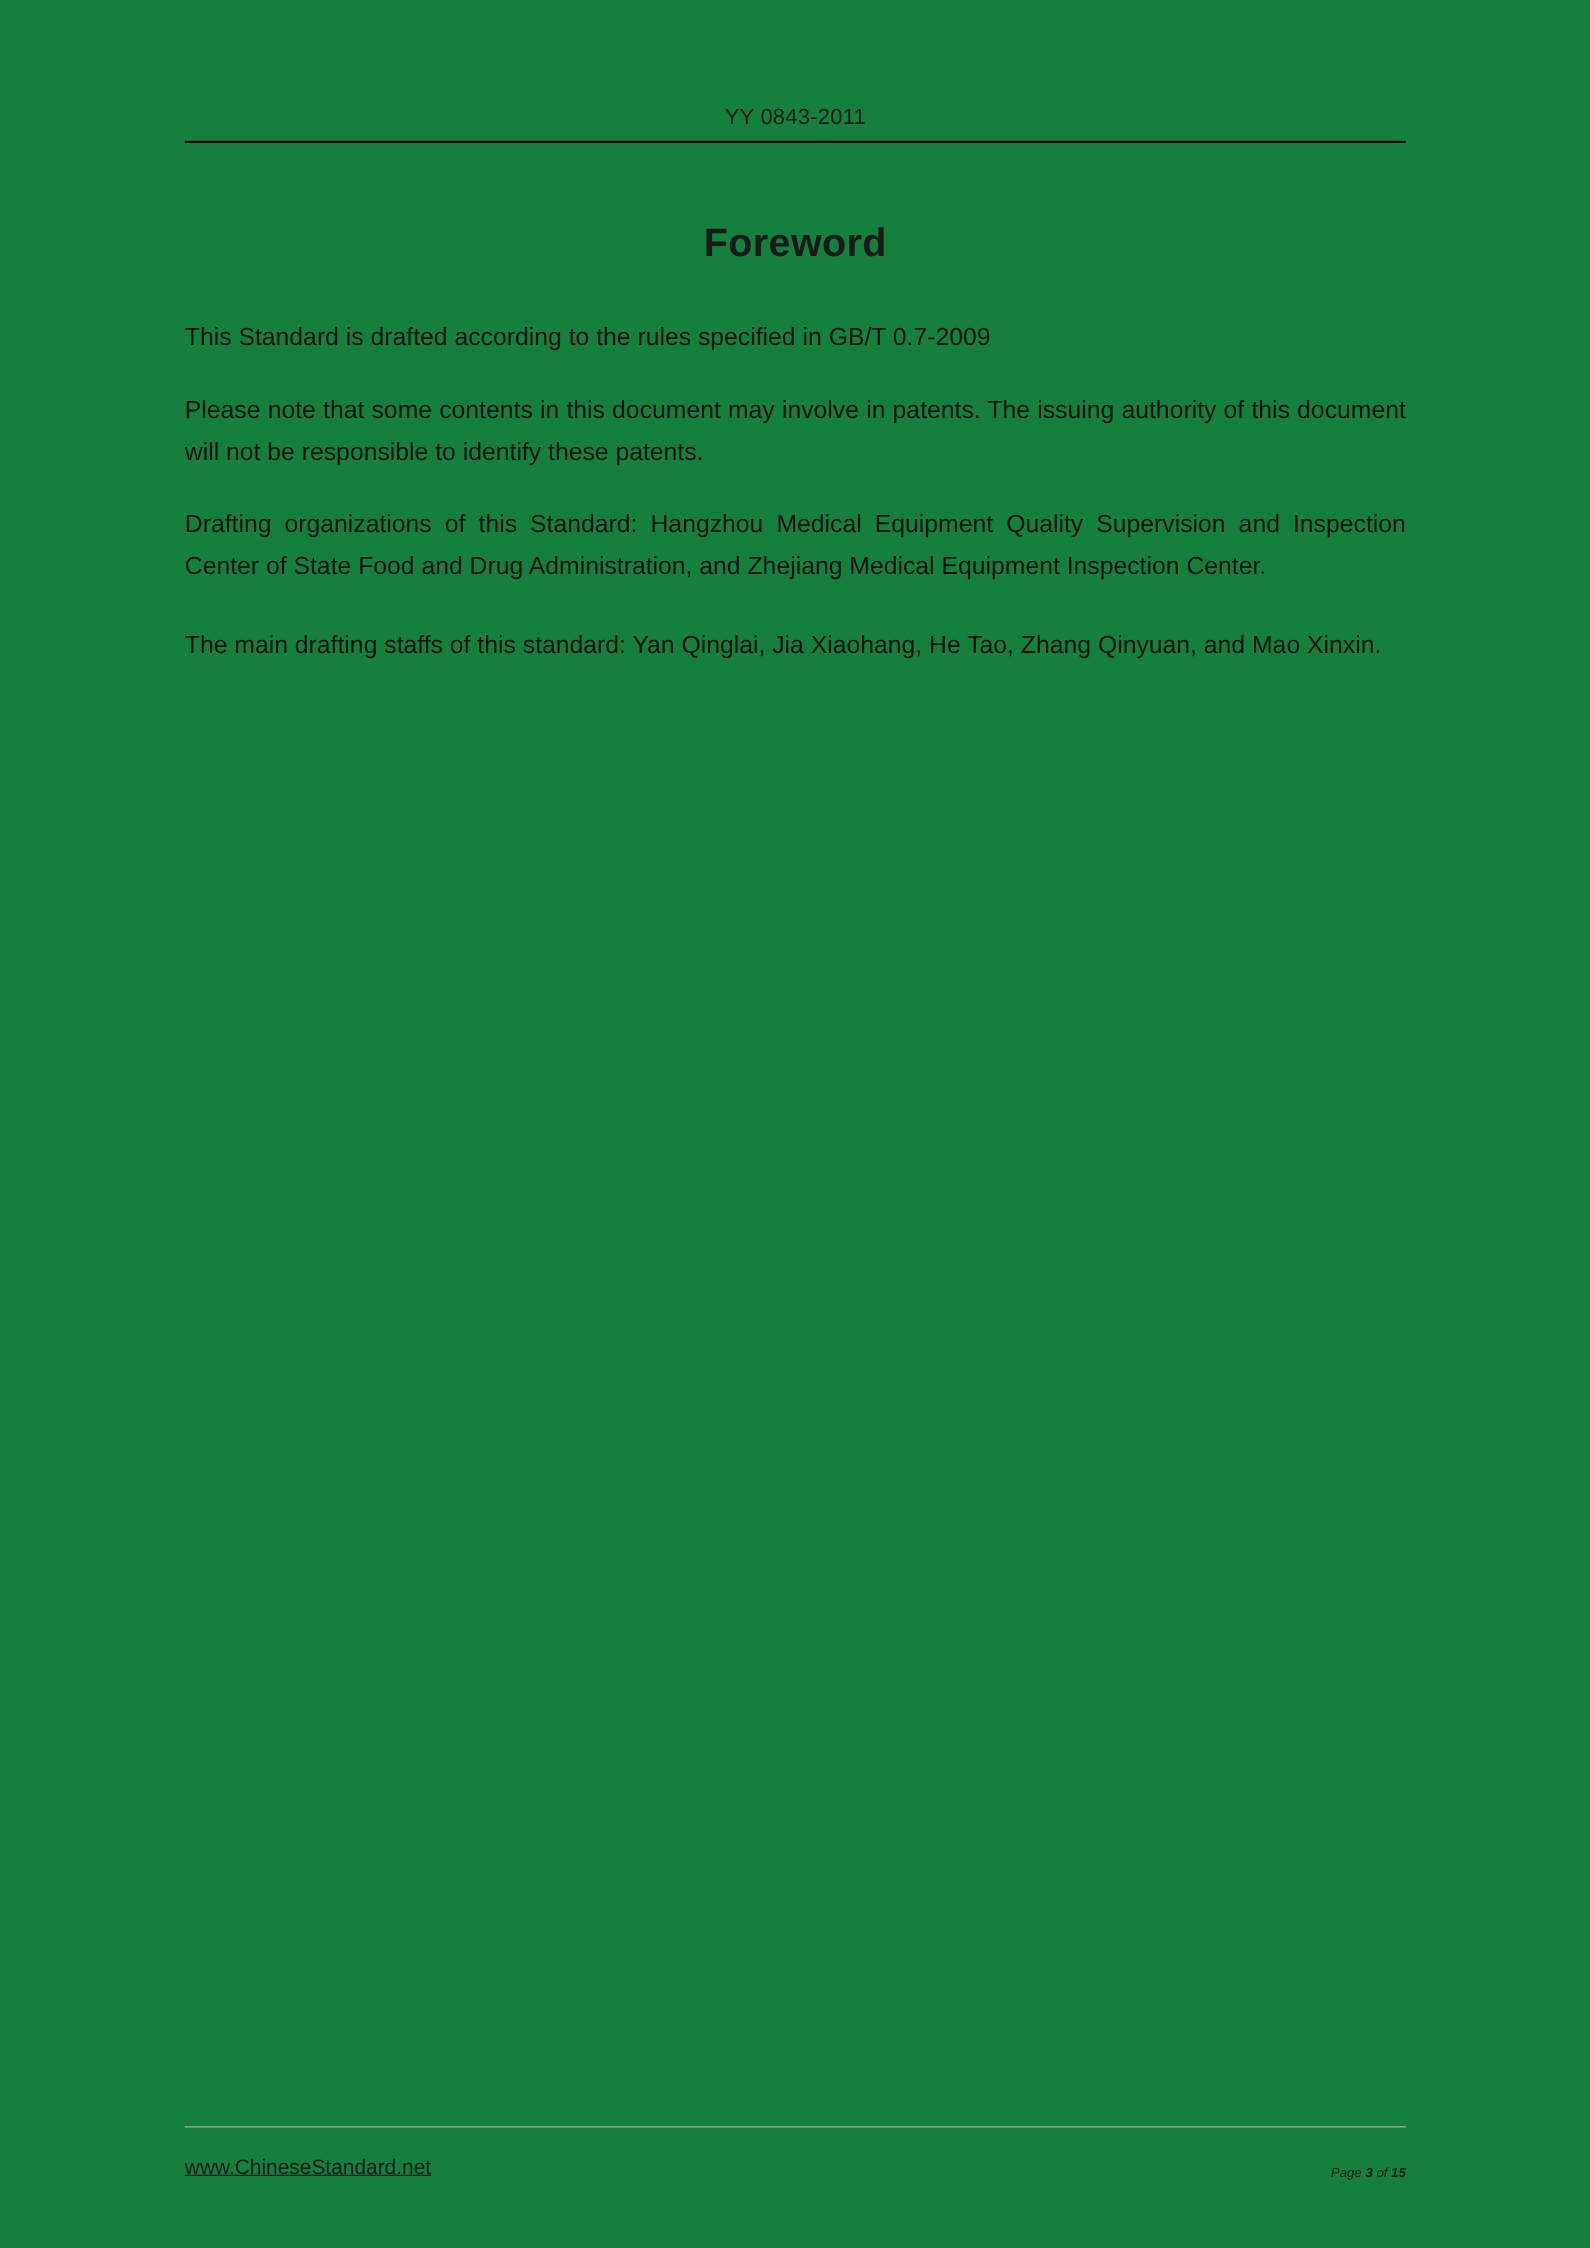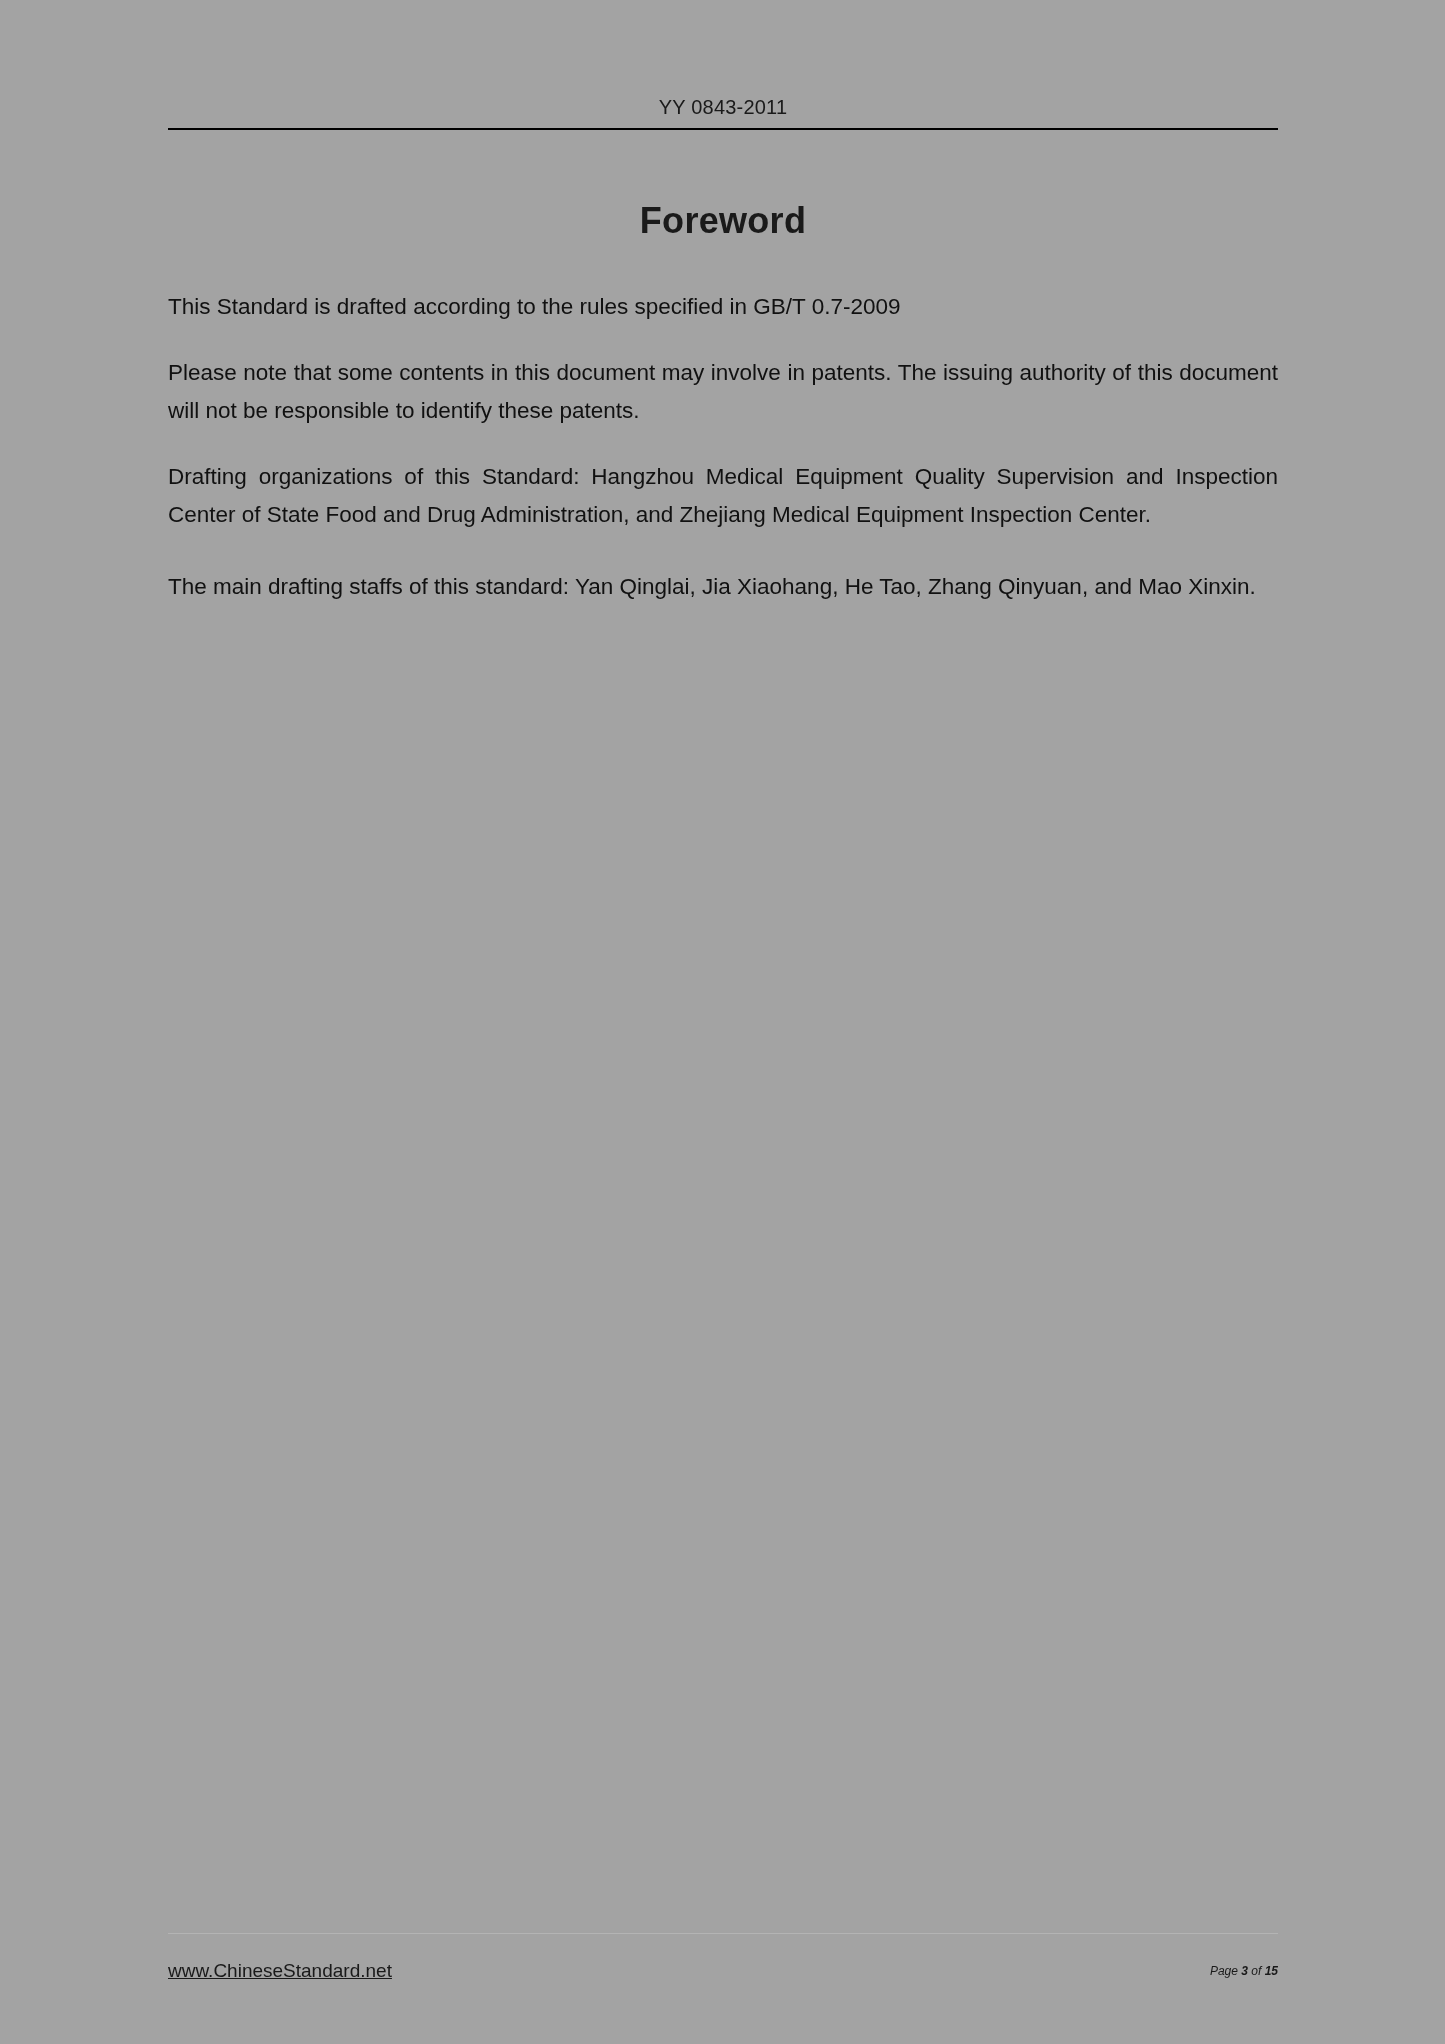--- a/index.html
+++ b/index.html
@@ -9,21 +9,21 @@
   }
   body {
     font-family: "Liberation Sans", sans-serif;
     color: #000000;
   }
   .page {
     position: relative;
     width: 1445px;
     height: 2044px;
     margin: 0 auto;
-    background: #a3a3a3;
+    background: #15803d;
     box-sizing: border-box;
   }
   .header {
     position: absolute;
     top: 96px;
     left: 168px;
     width: 1110px;
     text-align: center;
     font-size: 20px;
     letter-spacing: 0.2px;
@@ -70,21 +70,21 @@
     width: 1110px;
     height: 1px;
     background: #b4b4b4;
   }
   .footer {
     position: absolute;
     bottom: 62px;
     left: 168px;
     width: 1110px;
     display: flex;
-    align-items: center;
+    align-items: flex-end;
     justify-content: space-between;
     font-size: 19px;
     color: #1a1a1a;
   }
   .footer-link {
     text-decoration: underline;
     color: #1a1a1a;
     cursor: pointer;
   }
   .footer-page {

